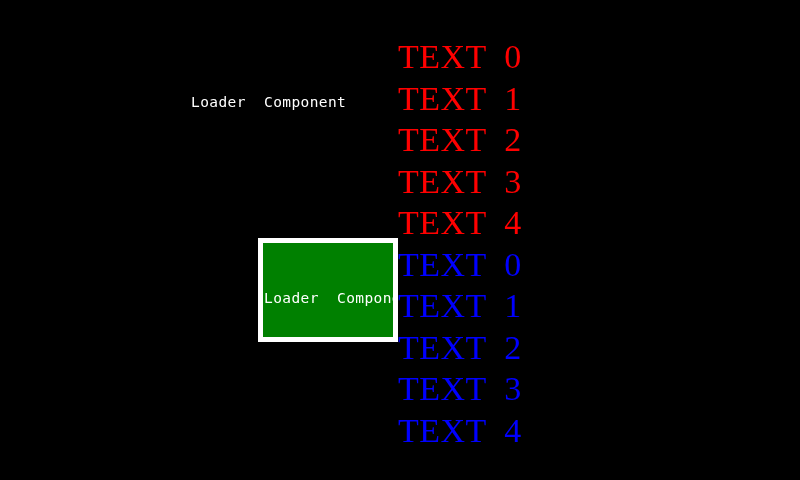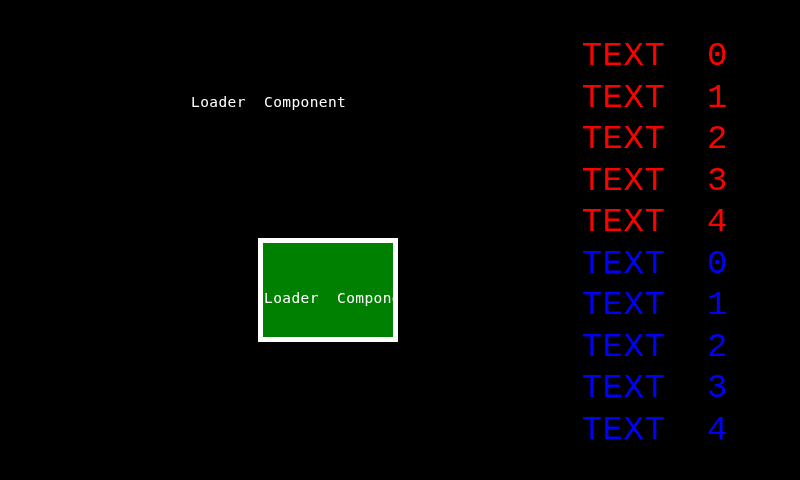--- a/index.html
+++ b/index.html
@@ -62,26 +62,25 @@
 
   
   .text-column {
     position: absolute;
     left: 398px;
     top: 36px;
     width: 330px;
   }
   .text-row {
     height: 41.5px;
-    font-family: Liberation Mono, monospace;
+    font-family: Liberation Serif, serif;
     font-size: 34px;
     line-height: 41.5px;
     letter-spacing: 0.5px;
     white-space: pre;
-    text-align: right;
   }
 </style>
 </head>
 <body>
 
 <div id="stage" style="background: rgb(0, 0, 0);">
 
   <div class="loader-label-top" style="color: rgb(255, 255, 255);">Loader  Component</div>
 
   <div class="loader-panel" style="background: rgb(0, 128, 0); border-color: rgb(255, 255, 255);">

